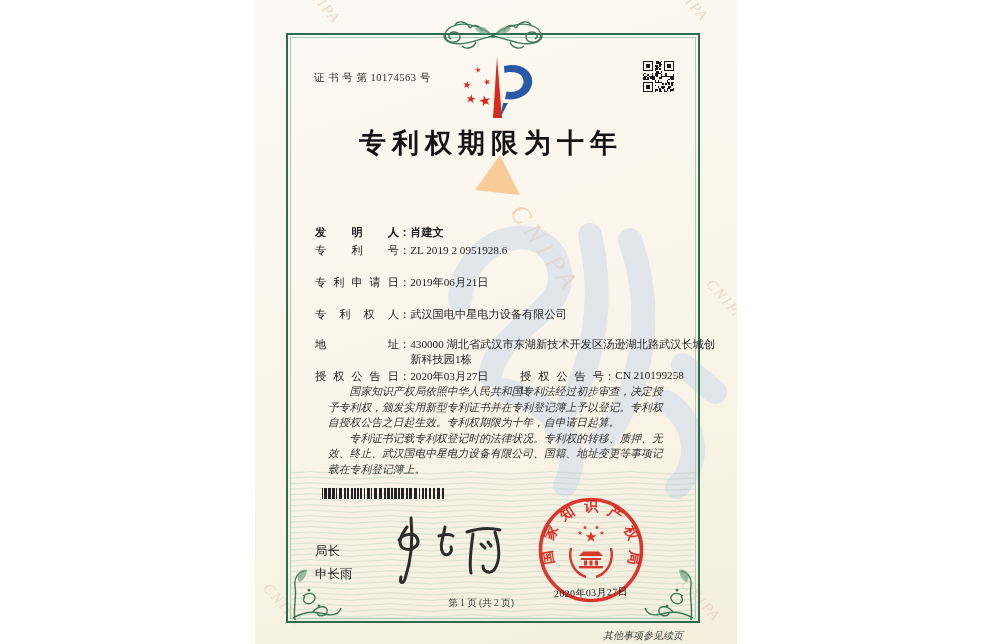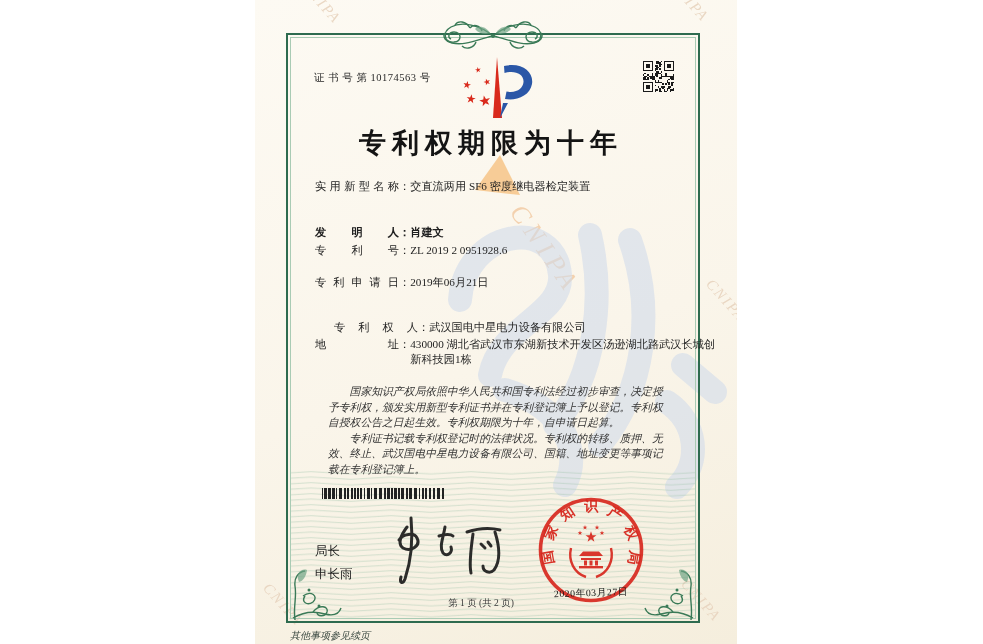--- a/index.html
+++ b/index.html
@@ -22,36 +22,36 @@
   .wm.tl{left:40px;top:-6px;}  .wm.tr{left:408px;top:-8px;}
   .wm.rm{left:445px;top:292px;} .wm.bl{left:2px;top:596px;} .wm.br{left:420px;top:592px;}
   
   .certno{position:absolute;left:59px;top:51px;font-size:10.5px;letter-spacing:.5px;color:#2a2a2a;z-index:3;margin-top:20px;}
   .logo{position:absolute;left:205px;top:56px;width:78px;height:68px;z-index:3;}
   .qr{position:absolute;left:388px;top:61px;width:31px;height:31px;z-index:3;}
   .title{position:absolute;left:31px;top:125px;width:410px;text-align:center;font-size:27px;
          font-weight:bold;letter-spacing:6px;color:#141414;z-index:3;}
   .frow{position:absolute;left:60px;font-size:11.2px;color:#1f1f1f;z-index:3;}
   .frow.r1{top:179px;} .frow.r2{top:225px;font-weight:bold;} .frow.r3{top:243px;} .frow.r4{top:275px;}
-  .frow.r5{top:320px;margin-left:19px;} .frow.r6{top:337px;} .frow.rg{top:369px;width:370px;}
+  .frow.r5{top:307px;} .frow.r6{top:337px;} .frow.rg{top:369px;width:370px;}
   .flabel{display:inline-block;width:84px;text-align:justify;text-align-last:justify;vertical-align:top;}
   .fcolon{display:inline-block;vertical-align:top;}
   .fvalue{display:inline-block;max-width:312px;vertical-align:top;line-height:14.5px;}
   .g2{position:absolute;left:205px;top:0;}
   .paras{position:absolute;left:73px;top:384px;width:342px;font-size:10.8px;line-height:15.6px;
          font-style:italic;color:#333;z-index:3;}
   .paras p{margin:0;text-indent:2em;}
   .barcode{position:absolute;left:67px;top:488px;width:123px;height:11px;z-index:4;}
   .bureau{position:absolute;left:60px;top:540px;font-size:12.5px;line-height:23px;color:#1d1d1d;z-index:4;}
   .sig{position:absolute;left:132px;top:513px;width:128px;height:78px;z-index:5;}
   .seal{position:absolute;left:280px;top:494px;width:112px;height:112px;z-index:6;}
   .sealdate{position:absolute;left:282px;top:587px;width:108px;text-align:center;font-size:9.8px;
             color:#131313;letter-spacing:.5px;transform:rotate(-2deg);z-index:7;}
   .pagei{position:absolute;left:31px;top:597px;width:390px;text-align:center;font-size:9.5px;color:#3a3a3a;z-index:4;}
-  .follow{position:absolute;left:35px;top:629px;width:410px;text-align:left;font-size:10px;
+  .follow{position:absolute;left:18px;top:629px;width:410px;text-align:right;font-size:10px;
           font-style:italic;color:#3c4a42;z-index:3;}
 </style>
 </head>
 <body>
 
 <div class="stage">
   <div class="paper">
 
     <span class="wm tl">CNIPA</span>
     <span class="wm tr">CNIPA</span>
@@ -353,37 +353,38 @@
           <rect x="11" y="20" width="1" height="1"></rect>
           <rect x="12" y="20" width="1" height="1"></rect>
           <rect x="14" y="20" width="1" height="1"></rect>
           <rect x="15" y="20" width="1" height="1"></rect>
           <rect x="18" y="20" width="1" height="1"></rect>
         </g>
       </svg>
 
     <div class="title">专利权期限为十年</div>
 
-    <div class="frow r1">
-      <span class="flabel">实用新型名称</span><span class="fcolon">：</span><span class="fvalue">交直流两用 SF6 密度继电器检定装置</span>
-    </div>
     <div class="frow r2">
       <span class="flabel">发明人</span><span class="fcolon">：</span><span class="fvalue">肖建文</span>
     </div>
     <div class="frow r3">
       <span class="flabel">专利号</span><span class="fcolon">：</span><span class="fvalue">ZL 2019 2 0951928.6</span>
     </div>
     <div class="frow r4">
       <span class="flabel">专利申请日</span><span class="fcolon">：</span><span class="fvalue">2019年06月21日</span>
     </div>
     <div class="frow r5">
       <span class="flabel">专利权人</span><span class="fcolon">：</span><span class="fvalue">武汉国电中星电力设备有限公司</span>
     </div>
     <div class="frow r6">
       <span class="flabel">地址</span><span class="fcolon">：</span><span class="fvalue">430000 湖北省武汉市东湖新技术开发区汤逊湖北路武汉长城创新科技园1栋</span>
+    </div>
+    <div class="frow rg">
+      <span><span class="flabel">授权公告日</span><span class="fcolon">：</span><span>2020年03月27日</span></span>
+      <span class="g2"><span class="flabel">授权公告号</span><span class="fcolon">：</span><span>CN 210199258 U</span></span>
     </div>
 
     <div class="paras">
       <p>国家知识产权局依照中华人民共和国专利法经过初步审查，决定授予专利权，颁发实用新型专利证书并在专利登记簿上予以登记。专利权自授权公告之日起生效。专利权期限为十年，自申请日起算。</p>
       <p>专利证书记载专利权登记时的法律状况。专利权的转移、质押、无效、终止、武汉国电中星电力设备有限公司、国籍、地址变更等事项记载在专利登记簿上。</p>
     </div>
 
     <svg id="barcode-svg" class="barcode" viewBox="0 0 123 11" preserveAspectRatio="none">
         <g fill="#222" shape-rendering="crispEdges">
           <rect x="0" y="0" width="1" height="11"></rect>

